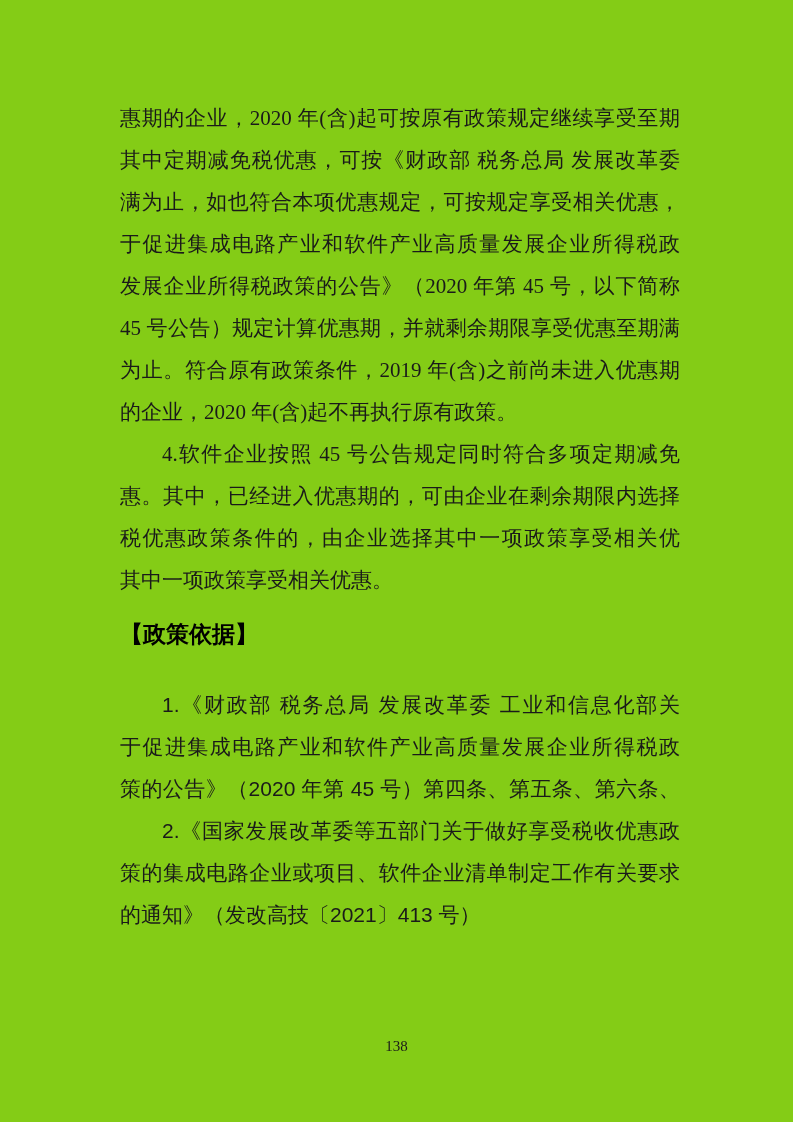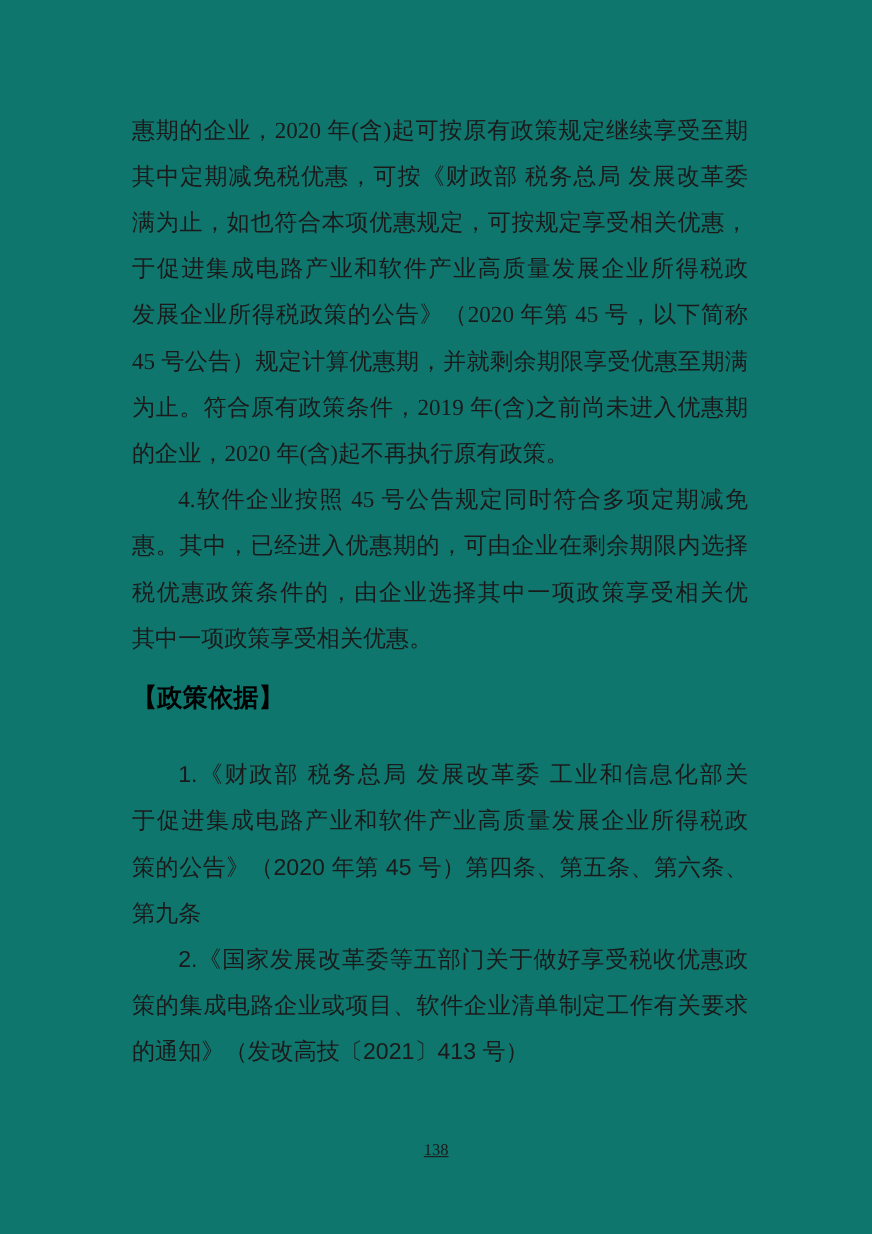--- a/index.html
+++ b/index.html
@@ -4,21 +4,21 @@
 <style>
   html, body {
     margin: 0;
     padding: 0;
     background: #ffffff;
   }
   .page {
     position: relative;
     width: 793px;
     height: 1122px;
-    background: #0f766e;
+    background: #84cc16;
     color: #1a1a1a;
     overflow: hidden;
   }
   .content {
     position: absolute;
     left: 120px;
     top: 97px;
     width: 560px;
   }
   .para {
@@ -58,21 +58,20 @@
   .footer {
     position: absolute;
     top: 1036px;
     left: 0;
     width: 100%;
     text-align: center;
     font-family: "Liberation Serif", "DejaVu Serif", serif;
     font-size: 15px;
     line-height: 20px;
     color: #1a1a1a;
-    text-decoration: underline;
   }
 </style>
 </head>
 <body>
 
 <div class="page">
   <div class="content">
     <div class="para kai">
         <div class="line">惠期的企业，2020 年(含)起可按原有政策规定继续享受至期</div>
         <div class="line">其中定期减免税优惠，可按《财政部 税务总局 发展改革委</div>
@@ -87,21 +86,20 @@
         <div class="line indent">4.软件企业按照 45 号公告规定同时符合多项定期减免</div>
         <div class="line">惠。其中，已经进入优惠期的，可由企业在剩余期限内选择</div>
         <div class="line">税优惠政策条件的，由企业选择其中一项政策享受相关优</div>
         <div class="line last">其中一项政策享受相关优惠。</div>
       </div>
     <div class="section-header">【政策依据】</div>
     <div class="para hei">
         <div class="line indent">1.《财政部 税务总局 发展改革委 工业和信息化部关</div>
         <div class="line">于促进集成电路产业和软件产业高质量发展企业所得税政</div>
         <div class="line">策的公告》（2020 年第 45 号）第四条、第五条、第六条、</div>
-        <div class="line last">第九条</div>
       </div>
     <div class="para hei">
         <div class="line indent">2.《国家发展改革委等五部门关于做好享受税收优惠政</div>
         <div class="line">策的集成电路企业或项目、软件企业清单制定工作有关要求</div>
         <div class="line last">的通知》（发改高技〔2021〕413 号）</div>
       </div>
   </div>
   <div class="footer">138</div>
 </div>
 

